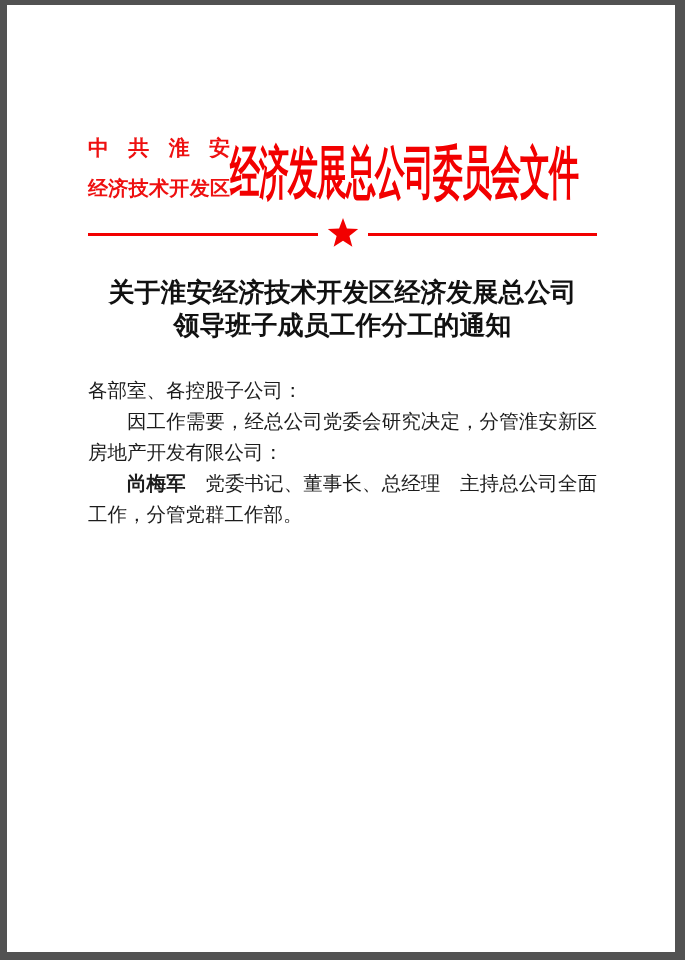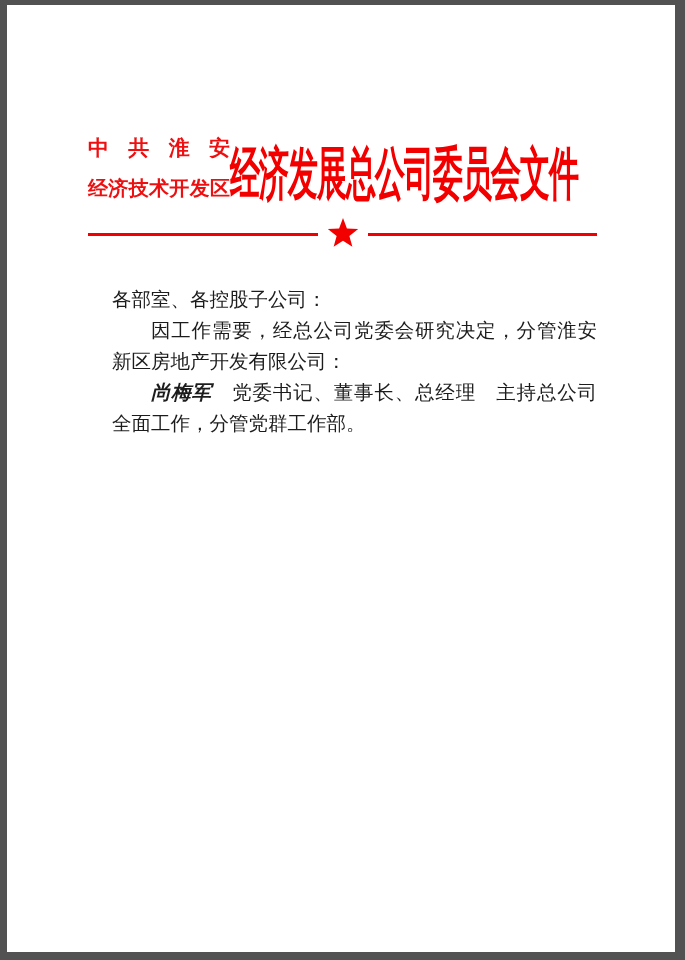--- a/index.html
+++ b/index.html
@@ -19,21 +19,21 @@
     top: 5px; left: 7px; right: 10px; bottom: 8px;
     background: #ffffff;
     box-sizing: border-box;
     padding: 0 78px 0 81px;
   }
 
   
   .letterhead {
     margin-top: 132px;
     display: flex;
-    align-items: center;
+    align-items: flex-start;
   }
   .org-block {
     width: 142px;
     flex: 0 0 142px;
     color: #ee1010;
     font-weight: bold;
   }
   .org-line1 {
     font-size: 21px; line-height: 22px;
     text-align: justify; text-align-last: justify;
@@ -98,26 +98,25 @@
     color: #111111;
   }
 
   
   .doc-body {
     margin-top: 33px;
     font-size: 19.5px;
     line-height: 31px;
     color: #1c1c1c;
     text-align: justify;
-    margin-left: 24px;
   }
   .doc-body p { margin: 0; }
   .para-indent { text-indent: 2em; }
   .assignment { margin-top: 4px; }
-  .leader-name { font-weight: bold; font-style: italic; }
+  .leader-name { font-weight: bold; }
   .duty-gap { display: inline-block; width: 1em; }
 </style>
 </head>
 <body>
 
 <div class="frame">
   <div class="page">
 
     <div class="letterhead">
       <div class="org-block">
@@ -131,20 +130,24 @@
 
 
     <div class="divider">
       <div class="rule"></div>
       <svg class="star" viewBox="0 0 32 32" aria-hidden="true">
         <polygon fill="#f20000" points="16,1 19.7,10.9 30.3,11.4 22,17.9 24.8,28.1 16,22.3 7.2,28.1 10,17.9 1.7,11.4 12.3,10.9"></polygon>
       </svg>
       <div class="rule"></div>
     </div>
 
+    <h1 class="doc-title">
+      <span>关于淮安经济技术开发区经济发展总公司</span><br>
+      <span>领导班子成员工作分工的通知</span>
+    </h1>
 
     <div class="doc-body">
       <p class="salutation">各部室、各控股子公司：</p>
       <p class="para-indent">因工作需要，经总公司党委会研究决定，分管淮安新区房地产开发有限公司：</p>
 
       <p class="para-indent assignment">
         <span class="leader-name">尚梅军</span><span class="duty-gap"></span><span>党委书记、董事长、总经理　主持总公司全面工作，分管党群工作部。</span>
       </p>
 
 

